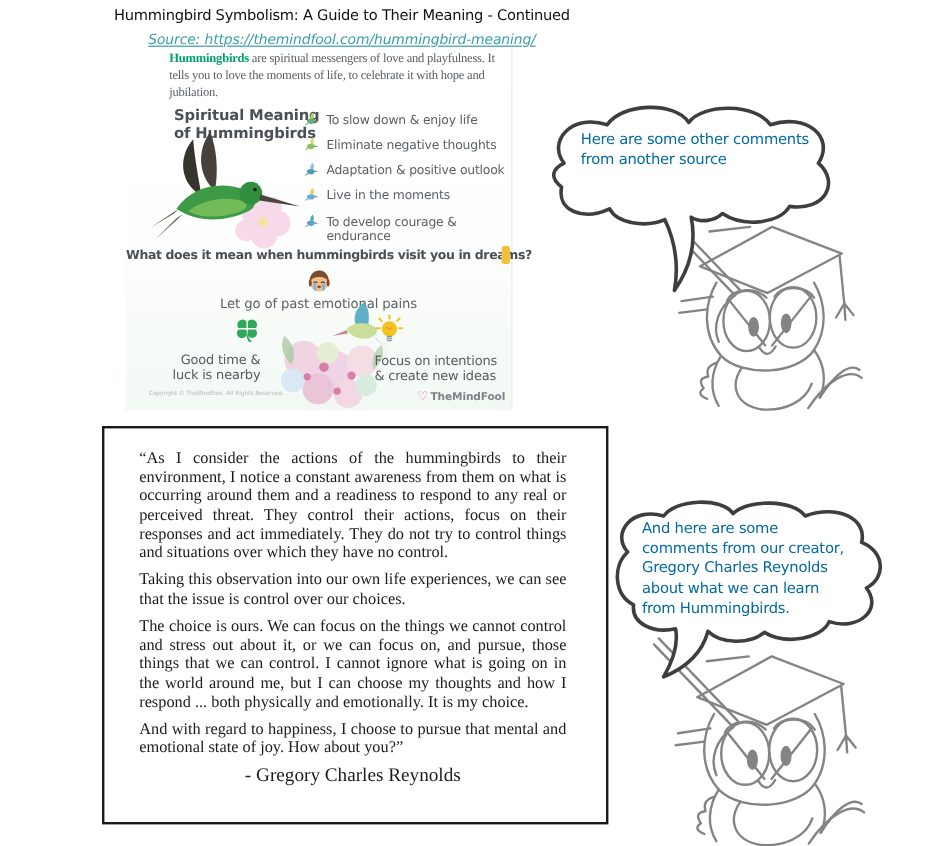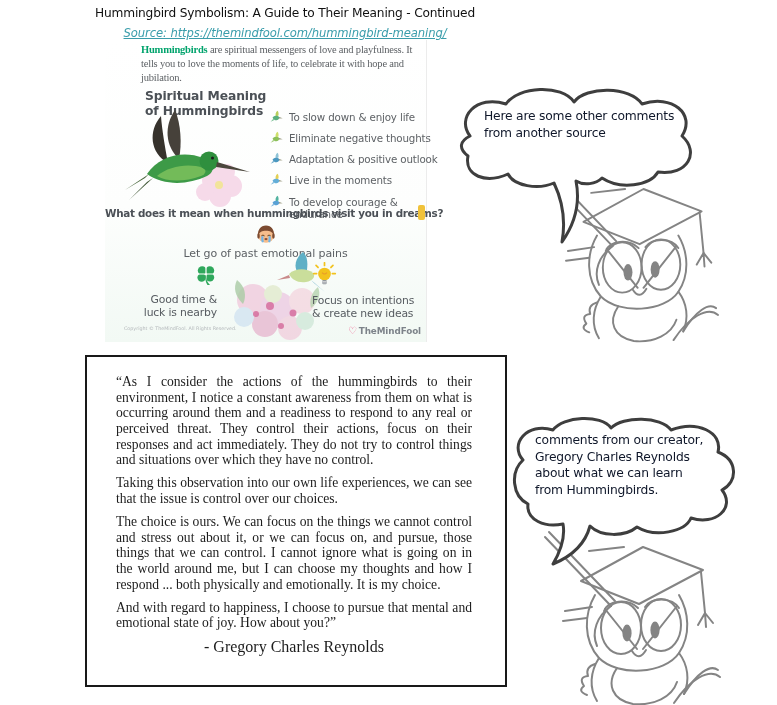--- a/index.html
+++ b/index.html
@@ -15,21 +15,21 @@
   
   .info{position:absolute;left:105px;top:40px;width:322px;height:302px;box-sizing:border-box;
         background:linear-gradient(180deg,#ffffff 0%,#fdfefd 55%,#f2f9f4 100%);
         border-right:1px solid #ececec;}
   .info-intro{position:absolute;left:36px;top:3px;width:290px;font-size:10.5px;line-height:1.32;
         color:#5d6165;letter-spacing:-0.2px;font-family:Liberation Serif, serif;}
   .hl{color:#00a36c;font-weight:bold;}
   .info-heading{position:absolute;left:40px;top:49px;font-size:12.3px;font-weight:bold;color:#4b5056;
         line-height:1.18;letter-spacing:-0.1px;}
   .bird-main{position:absolute;left:14px;top:66px;width:136px;height:108px;}
-  .info-list{position:absolute;left:148px;top:54px;width:180px;list-style:none;margin:17px;padding:0;}
+  .info-list{position:absolute;left:148px;top:54px;width:180px;list-style:none;margin:0;padding:0;}
   .info-list li{display:flex;align-items:flex-start;gap:6px;margin-bottom:9px;
         font-size:10.3px;line-height:1.18;color:#5d6165;letter-spacing:-0.15px;}
   .info-list svg{width:13px;height:13px;flex:none;margin-top:-1px;}
   .i1{--w:#b9cf5a;--b:#5bb07e;} .i2{--w:#cfe06a;--b:#8cc05a;} .i3{--w:#8fc3d6;--b:#4b98c0;}
   .i4{--w:#e3d054;--b:#63aed8;} .i5{--w:#52b3a0;--b:#5aa2d6;}
   .dreams-h{position:absolute;left:0;right:0;top:167px;text-align:center;font-size:10.4px;
         font-weight:bold;color:#4b5056;letter-spacing:-0.3px;white-space:nowrap;}
   .dream-mark{position:absolute;right:1px;top:165px;width:7px;height:15px;background:#f0c23a;border-radius:2px;}
   .emoji{position:absolute;left:50%;top:183px;transform:translateX(-50%);width:21px;height:21px;}
   .dreams-cap{position:absolute;left:0;right:0;top:207px;text-align:center;font-size:11px;color:#5d6165;letter-spacing:-0.1px;}
@@ -42,21 +42,21 @@
   .brand{position:absolute;right:5px;bottom:6px;font-size:8.8px;color:#7d838a;font-weight:bold;
         display:flex;align-items:center;gap:2px;letter-spacing:-0.1px;}
   .brand .heart{color:#f0608f;font-size:10px;font-weight:normal;}
   .copy{position:absolute;left:19px;bottom:11px;font-size:4.8px;color:#b3b7ba;}
 
   
   .bubble{position:absolute;}
   .b1{left:450px;top:84px;width:254px;height:164px;}
   .b2{left:505px;top:414px;width:237px;height:152px;}
   .bubble > svg{position:absolute;left:0;top:0;width:100%;height:100%;}
-  .btext{position:absolute;font-size:12.3px;line-height:1.4;color:#0f172a;letter-spacing:-0.2px;}
+  .btext{position:absolute;font-size:12.3px;line-height:1.4;color:#0369a1;letter-spacing:-0.2px;}
   .btext div{white-space:nowrap;}
   .b1 .btext{left:34px;top:24px;}
   .b2 .btext{left:30px;top:18px;line-height:1.36;}
 
   
   .owl{position:absolute;}
   .owl1{left:536px;top:156px;width:184px;height:190px;}
   .owl2{left:527px;top:516px;width:200px;height:190px;}
 
   
@@ -288,20 +288,21 @@
   </div>
 
   <div class="bubble b2">
     <svg viewBox="0 0 237 152">
       <path fill="#ffffff" stroke="#3e3e3e" stroke-width="3" stroke-linejoin="round" d="M 18 46 C 4 30 22 8 48 16 C 58 2 96 0 106 14 C 118 2 156 2 166 16
            C 192 6 218 18 213 38 C 233 46 233 68 217 76 C 231 94 210 112 186 104
            C 180 118 150 124 132 113 C 120 123 96 123 85 112 C 81 127 70 141 48 150
            C 58 133 60 121 58 110 C 40 114 21 106 23 90 C 7 82 5 58 18 46 Z"></path>
     </svg>
     <div class="btext">
+      <div>And here are some</div>
       <div>comments from our creator,</div>
       <div>Gregory Charles Reynolds</div>
       <div>about what we can learn</div>
       <div>from Hummingbirds.</div>
     </div>
   </div>
 
   <div class="quote">
     <p>“As I consider the actions of the hummingbirds to their environment, I notice a constant awareness from them on what is occurring around them and a readiness to respond to any real or perceived threat. They control their actions, focus on their responses and act immediately. They do not try to control things and situations over which they have no control.</p>
     <p>Taking this observation into our own life experiences, we can see that the issue is control over our choices.</p>

